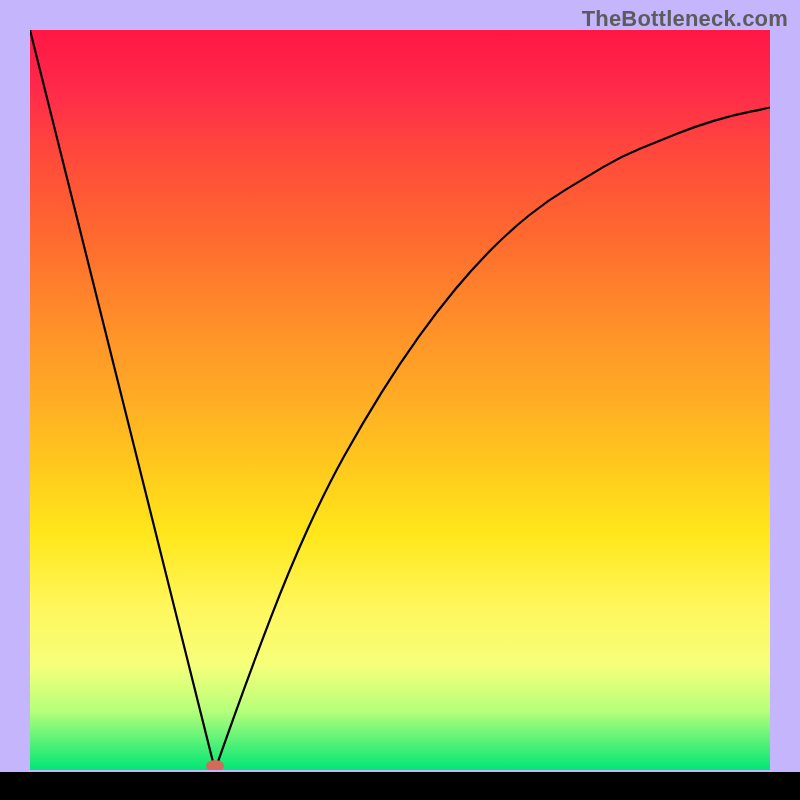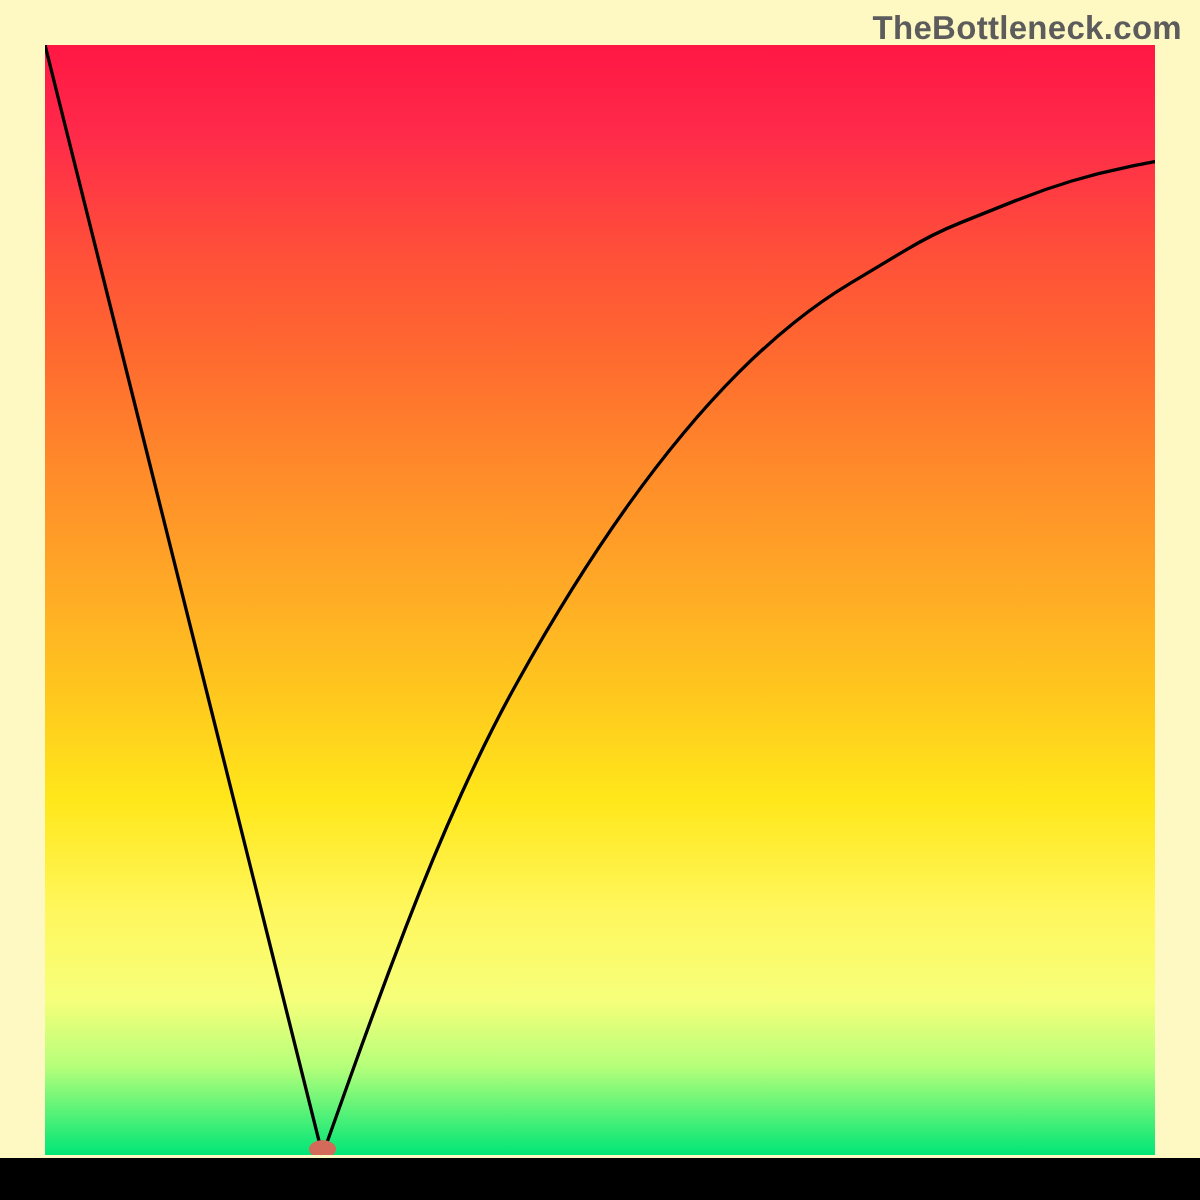--- a/index.html
+++ b/index.html
@@ -1,20 +1,20 @@
 <!DOCTYPE html>
 <html><head>
 <meta charset="utf-8">
 <style>
   * { margin: 0; padding: 0; box-sizing: border-box; }
   html, body { width: 800px; height: 800px; overflow: hidden; background: #000; }
   .frame {
     width: 800px;
     height: 772px;
-    background: #fef9c3;
+    background: #c4b5fd;
     position: relative;
     text-align: center;
   }
   .plot-area {
     position: absolute;
     left: 30px;
     top: 30px;
     width: 740px;
     height: 740px;
     background: linear-gradient(to bottom,

